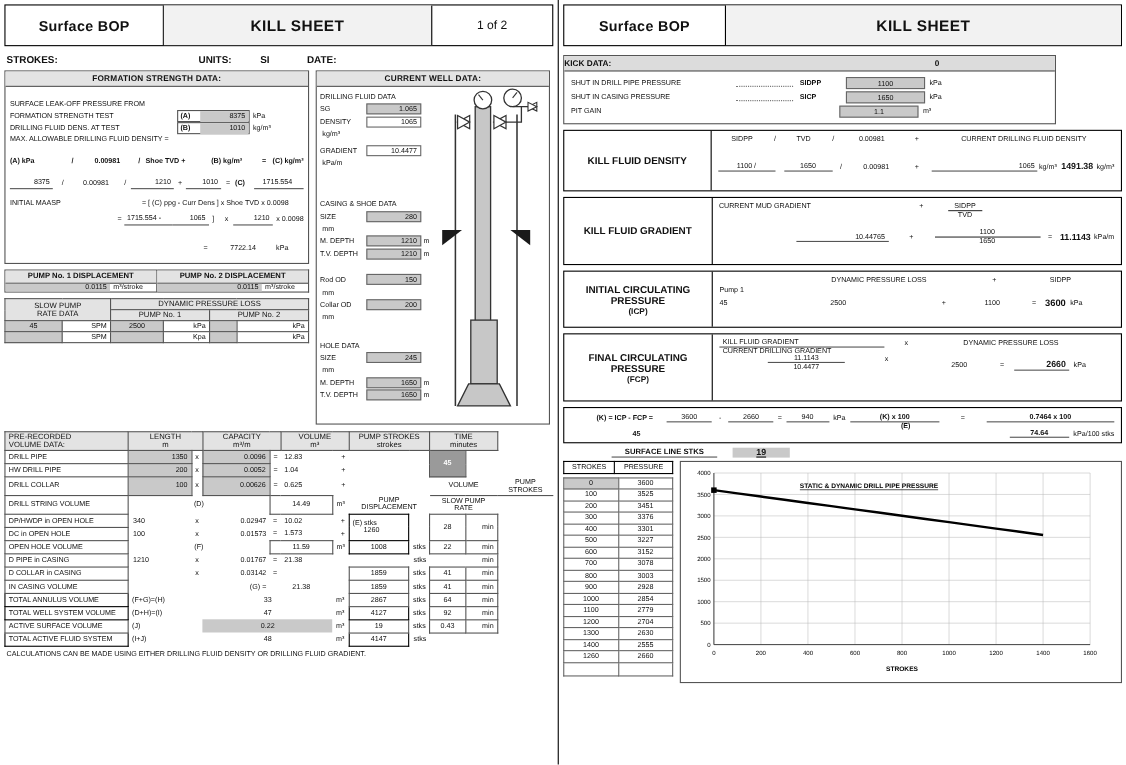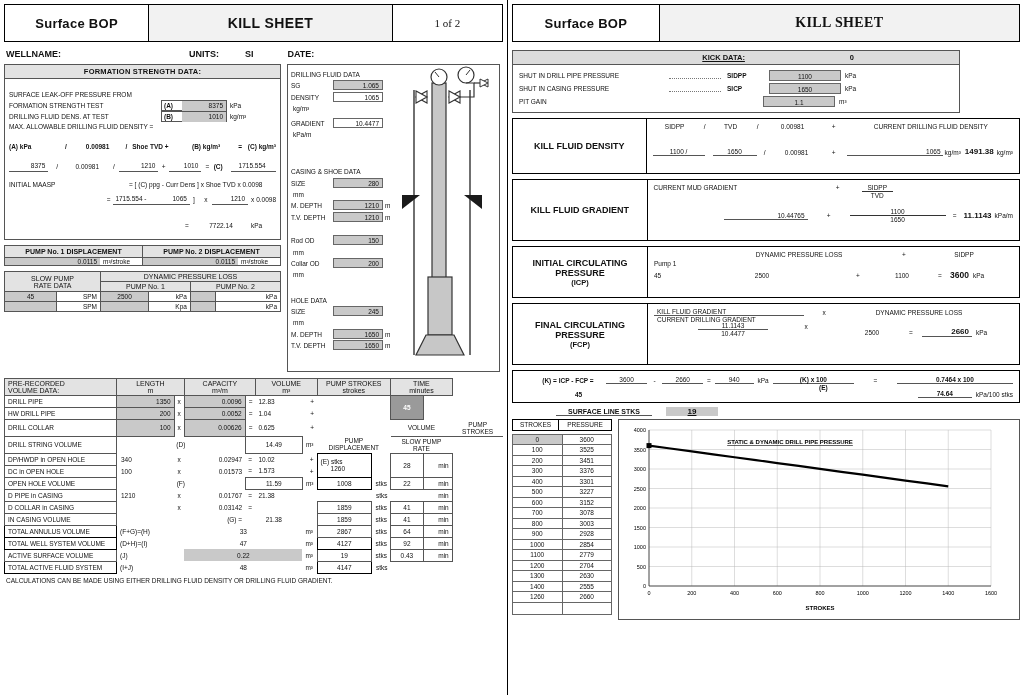--- a/index.html
+++ b/index.html
@@ -13,21 +13,21 @@
     overflow:hidden;
   }
   .sheet-wrap { display:flex; width:1024px; height:695px; }
   .page { position:relative; height:695px; padding:4px; }
   .page-left  { width:508px; border-right:1px solid #000; }
   .page-right { width:516px; }
 
   
   .titlebar { display:flex; border:1.6px solid #000; height:38px; }
   .tb-cell { display:flex; align-items:center; justify-content:center; border-right:1.6px solid #000; }
-  .tb-cell:last-child { border-right:none;font-family:Liberation Serif, serif; }
+  .tb-cell:last-child { border-right:none; }
   .tb-bop  { width:29%; font-family:Liberation Sans, sans-serif; font-weight:bold; font-size:13px; letter-spacing:.3px; }
   .tb-kill { flex:1; background:#f2f2f2; font-weight:bold; font-size:14px; letter-spacing:.4px; }
   .tb-page { width:22%; font-size:11px; }
 
   
   .hdrrow { display:flex; align-items:center; font-weight:bold; font-size:9px; margin:7px 0 5px 2px; }
   .hdrrow span { margin-right:4px; }
   .box { border:1px solid #555; }
   .secthead { background:#e3e3e3; border-bottom:1px solid #555; text-align:center;
               font-weight:bold; font-size:7.5px; padding:2px 0; letter-spacing:.2px; }
@@ -71,21 +71,21 @@
 
   
   .cwd-body { display:flex; height:306px; }
   .cwd-txt { width:108px; padding:4px 3px; line-height:1.75; }
   .cwd-fig { flex:1; position:relative; }
   .fld { border:1px solid #666; display:inline-block; width:50px; text-align:right; padding-right:3px; height:10px; line-height:10px; }
 
   
   .kick { border:1px solid #555; width:448px; }
   .kick-h { background:#dcdcdc; border-bottom:1px solid #555; display:flex; font-weight:bold; font-size:7.5px; }
-  .kick-h .a { width:52%; text-align:right; padding:2px 0;text-decoration:underline; }
+  .kick-h .a { width:52%; text-align:left; padding:2px 0; }
   .kick-h .b { flex:1; text-align:center; padding:2px 0; }
   .kick-body { padding:4px 6px; line-height:2.0; }
   .kick-row { display:flex; align-items:center; }
   .kick-row .lbl { width:150px; }
   .kick-row .dots { width:52px; border-bottom:1px dotted #777; height:7px; margin-right:6px; }
   .kick-row .abbr { width:42px; font-weight:bold; }
   .kick-row .val { width:72px; text-align:center; background:#c9c9c9; border:1px solid #666; height:11px; line-height:11px; }
   .kick-row .un { padding-left:4px; }
 
   .calcblk { display:flex; border:1.4px solid #000; margin-top:5px; }
@@ -115,21 +115,21 @@
 
   <div class="page page-left">
 
     <div class="titlebar">
       <div class="tb-cell tb-bop">Surface BOP</div>
       <div class="tb-cell tb-kill">KILL SHEET</div>
       <div class="tb-cell tb-page">1 of 2</div>
     </div>
 
     <div class="hdrrow">
-      <span>WELLNAME:</span>
+      <span>STROKES:</span>
       <span style="width:120px"></span>
       <span>UNITS:</span>
       <span style="width:18px"></span>
       <span>SI</span>
       <span style="width:26px"></span>
       <span>DATE:</span>
     </div>
 
     <div class="p1cols">
 
@@ -256,20 +256,21 @@
             <td class="rt">Kpa</td>
             <td class="shade ctr"></td>
             <td class="rt">kPa</td>
           </tr>
         </tbody>
           </table>
       </div>
 
       <div class="col-cwd">
         <div class="box">
+          <div class="secthead">CURRENT WELL DATA:</div>
           <div class="cwd-body">
             <div class="cwd-txt">
               <div>DRILLING FLUID DATA</div>
               <div><span style="display:inline-block;width:42px">SG</span><span class="fld shade">1.065</span></div>
               <div><span style="display:inline-block;width:42px">DENSITY</span><span class="fld">1065</span><span style="padding-left:2px">kg/m³</span></div>
               <div style="margin-top:3px"><span style="display:inline-block;width:42px">GRADIENT</span><span class="fld">10.4477</span><span style="padding-left:2px">kPa/m</span></div>
 
               <div style="height:26px"></div>
               <div>CASING &amp; SHOE DATA</div>
               <div><span style="display:inline-block;width:42px">SIZE</span><span class="fld shade">280</span><span style="padding-left:2px">mm</span></div>

